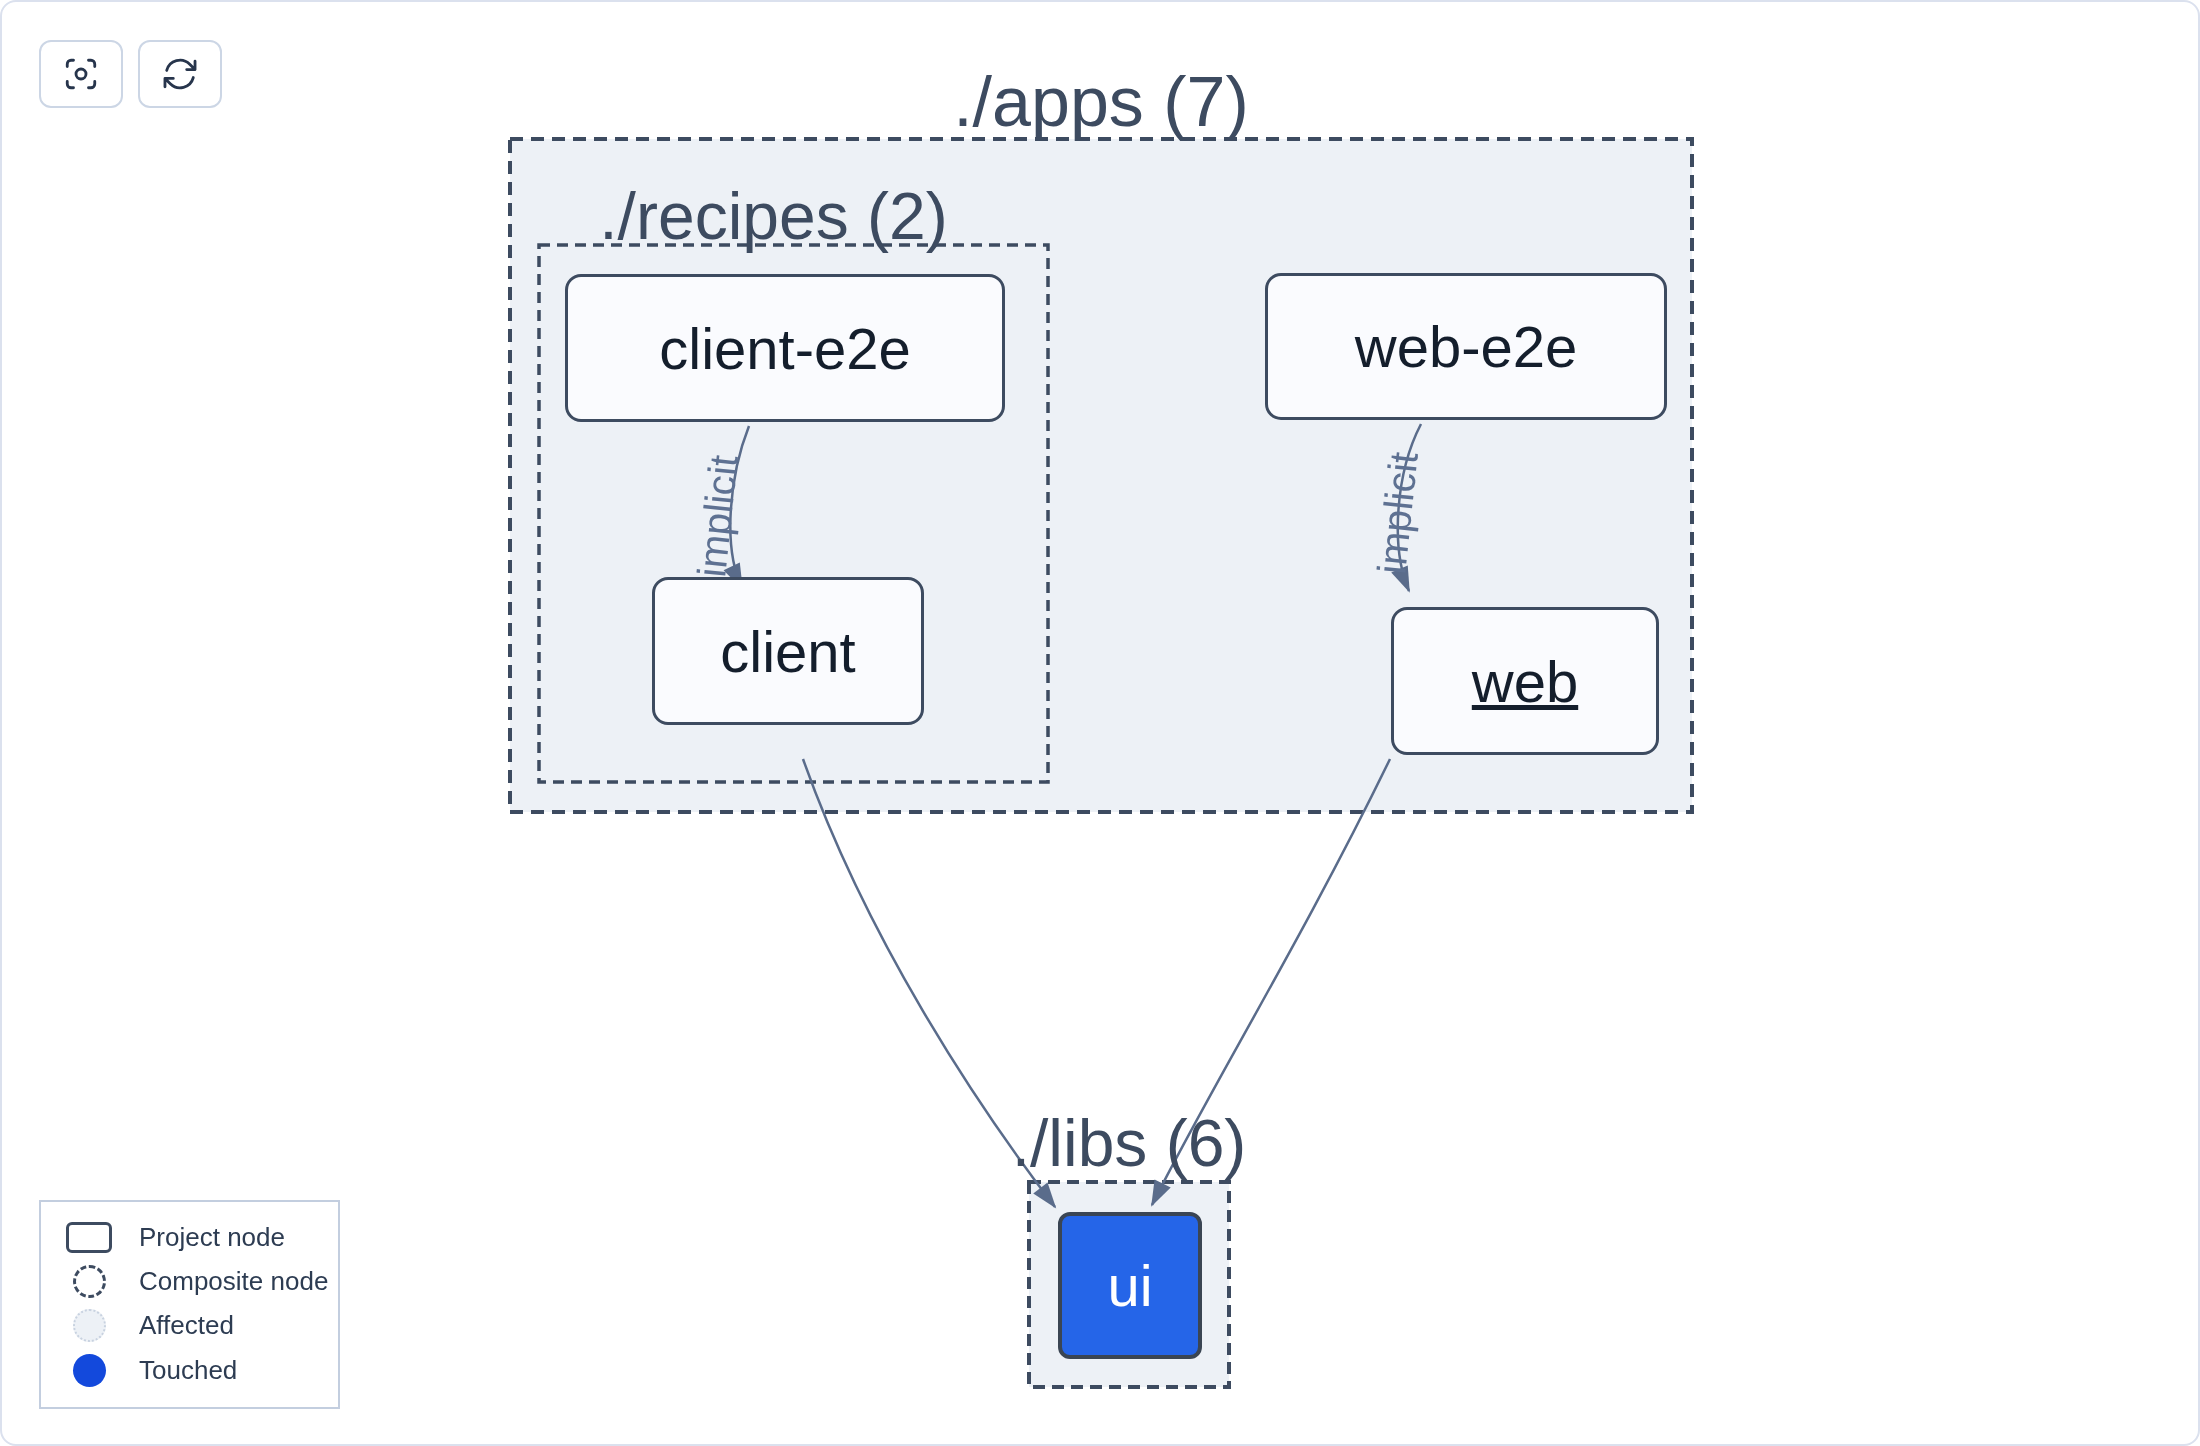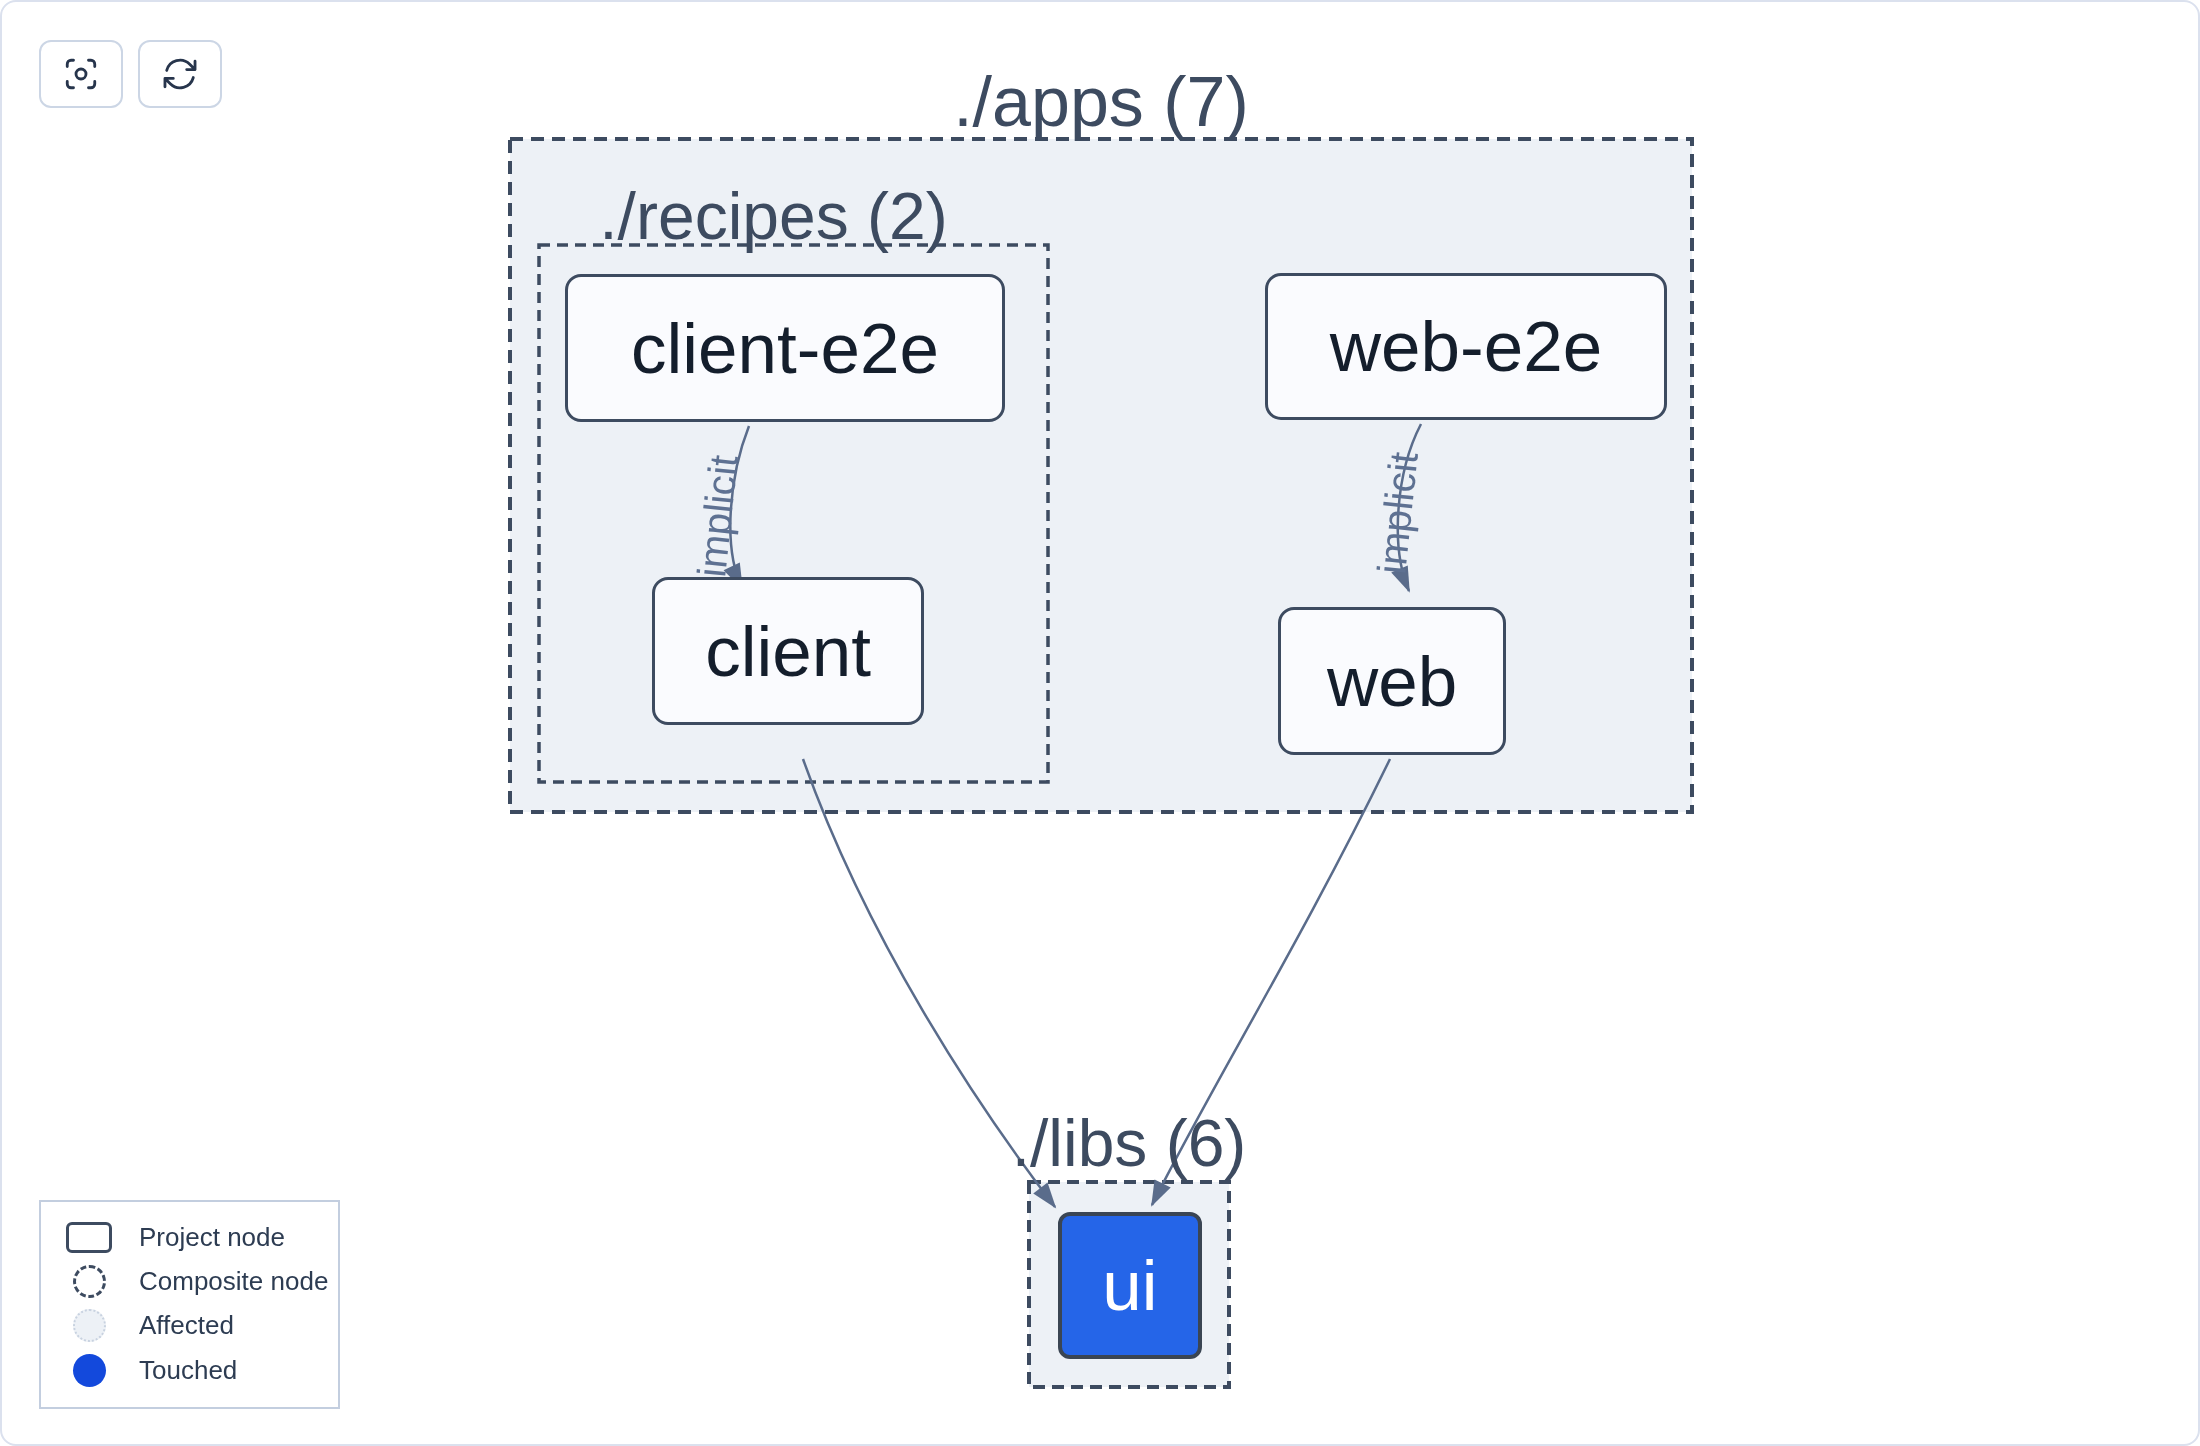--- a/index.html
+++ b/index.html
@@ -25,21 +25,21 @@
   .group-title{
     position:absolute;color:#3d4b60;font-size:70px;line-height:74px;
     text-align:center;white-space:nowrap;cursor:pointer;
   }
 
   
   .node{
     position:absolute;box-sizing:border-box;background:#fafbfe;
     border:3px solid #3d4b60;border-radius:16px;
     display:flex;align-items:center;justify-content:center;
-    color:#141e2c;font-size:71px;cursor:pointer;
+    color:#141e2c;font-size:58px;cursor:pointer;
   }
   .node.touched{background:#2565e8;border:4px solid #3a4553;border-radius:12px;color:#ffffff;}
 
   
   .edge-label{
     position:absolute;color:#5e7192;font-size:40px;white-space:nowrap;
     transform:translate(-50%,-50%) rotate(-84deg);
   }
 
   
@@ -89,21 +89,21 @@
     </svg>
   </div>
 
   <div class="group-title" style="left:508px;width:1182px;top:63px;">./apps (7)</div>
   <div class="group-title" style="left:517px;width:509px;top:169px;font-size:66px;margin-top:8px;">./recipes (2)</div>
   <div class="group-title" style="left:927px;width:400px;top:1104px;font-size:66px;">./libs (6)</div>
 
   <div class="node" style="left:563px;top:272px;width:440px;height:148px;">client-e2e</div>
   <div class="node" style="left:1263px;top:271px;width:402px;height:147px;">web-e2e</div>
   <div class="node" style="left:650px;top:575px;width:272px;height:148px;">client</div>
-  <div class="node" style="left:1276px;top:605px;width:228px;height:148px;">web</div>
+  <div class="node" style="left:1389px;top:605px;width:268px;height:148px;text-decoration:underline;">web</div>
   <div class="node touched" style="left:1056px;top:1210px;width:144px;height:147px;">ui</div>
 
   <div class="edge-label" style="left:716px;top:514px;">implicit</div>
   <div class="edge-label" style="left:1396px;top:511px;">implicit</div>
 
   <div class="legend">
     <div class="legend-item">
       <span class="legend-sym">
           <span class="sym-project"></span>
         </span>

